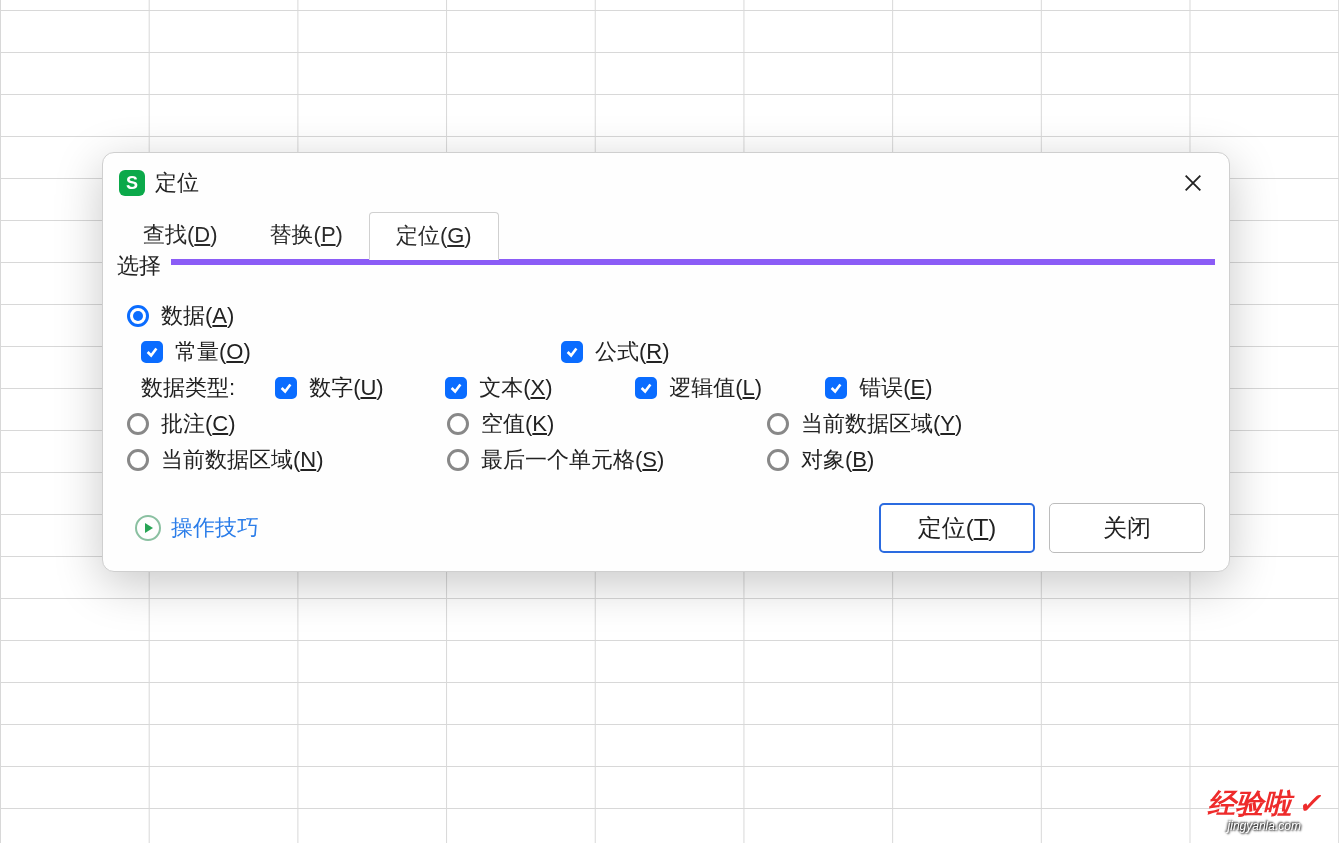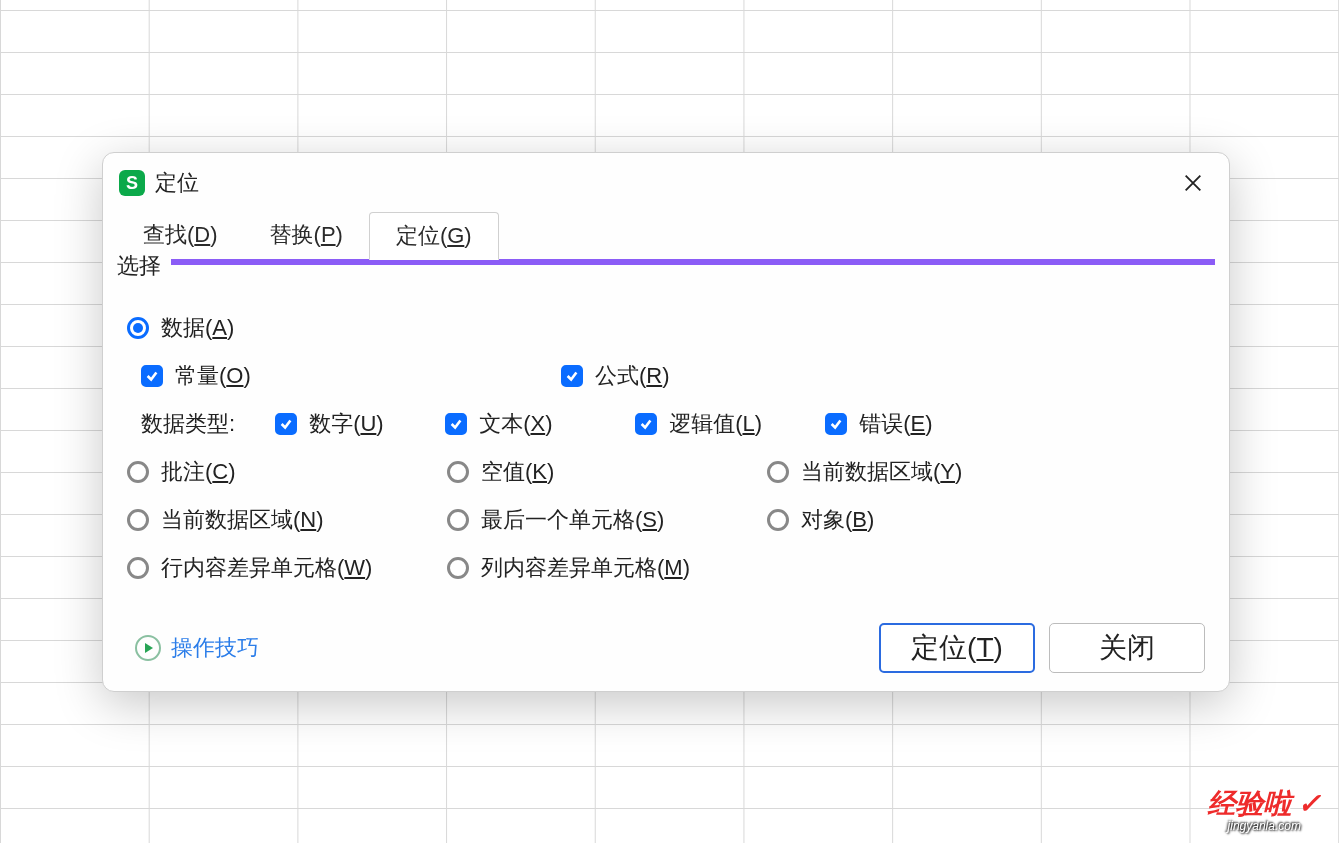--- a/index.html
+++ b/index.html
@@ -97,21 +97,21 @@
     margin-left: 0;
   }
   .dialog-body {
     padding: 0 24px 8px 24px;
     font-size: 22px;
     color: #222;
   }
   .row {
     display: flex;
     align-items: center;
-    margin: 18px 0;
+    margin: 6px 0;
   }
   .ctrl {
     display: inline-flex;
     align-items: center;
     cursor: pointer;
   }
   .radio-shape {
     width: 22px; height: 22px;
     border: 3px solid #888;
     border-radius: 50%;
@@ -164,21 +164,21 @@
   .play-icon::after {
     content: "";
     border-left: 8px solid #27a455;
     border-top: 5px solid transparent;
     border-bottom: 5px solid transparent;
     margin-left: 2px;
   }
   .btn {
     min-width: 156px;
     height: 50px;
-    font-size: 28px;
+    font-size: 24px;
     font-family: inherit;
     background: #fff;
     border: 1px solid #bcbcbc;
     border-radius: 5px;
     cursor: pointer;
     color: #222;
   }
   .btn.primary {
     border: 2px solid #2b6be0;
   }
@@ -306,30 +306,20 @@
       <label class="ctrl" style="width:320px">
         <span class="radio-shape"></span>
         <span><span>最后一个单元格(</span><span class="hotkey">S</span><span>)</span></span>
       </label>
       <label class="ctrl">
         <span class="radio-shape"></span>
         <span><span>对象(</span><span class="hotkey">B</span><span>)</span></span>
       </label>
     </div>
 
-    <div class="row">
-      <label class="ctrl" style="width:320px">
-        <span class="radio-shape"></span>
-        <span><span>行内容差异单元格(</span><span class="hotkey">W</span><span>)</span></span>
-      </label>
-      <label class="ctrl">
-        <span class="radio-shape"></span>
-        <span><span>列内容差异单元格(</span><span class="hotkey">M</span><span>)</span></span>
-      </label>
-    </div>
   </div>
 
   <div class="dialog-footer">
     <a class="tips-link">
       <span class="play-icon"></span>
       <span>操作技巧</span>
     </a>
     <span class="spacer"></span>
     <button class="btn primary"><span>定位(</span><span class="hotkey">T</span><span>)</span></button>
     <button class="btn">关闭</button>

